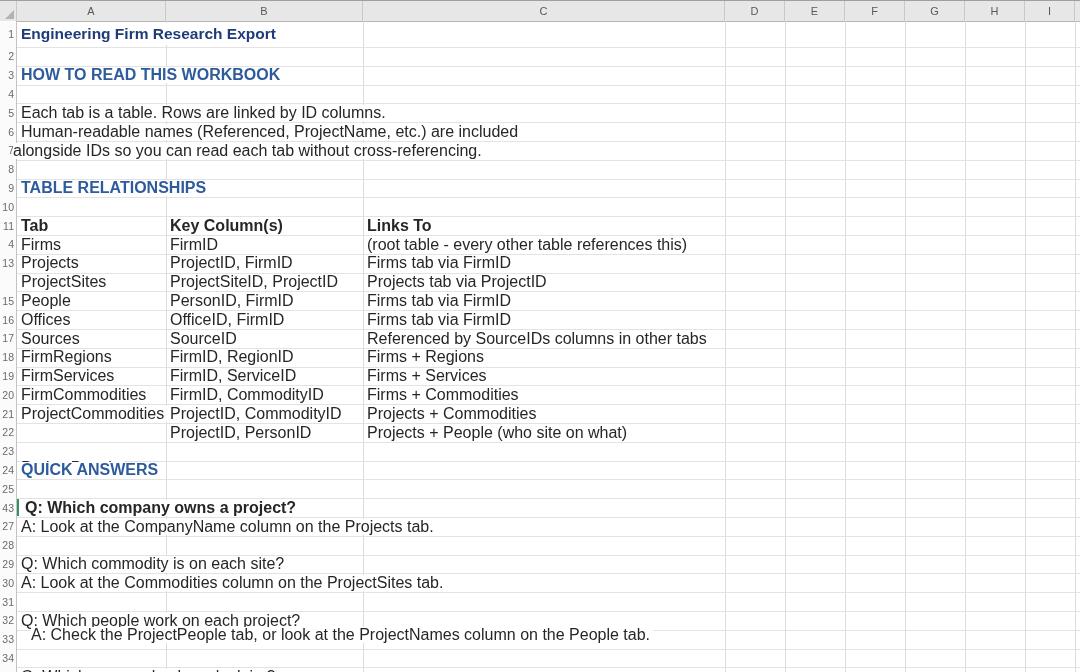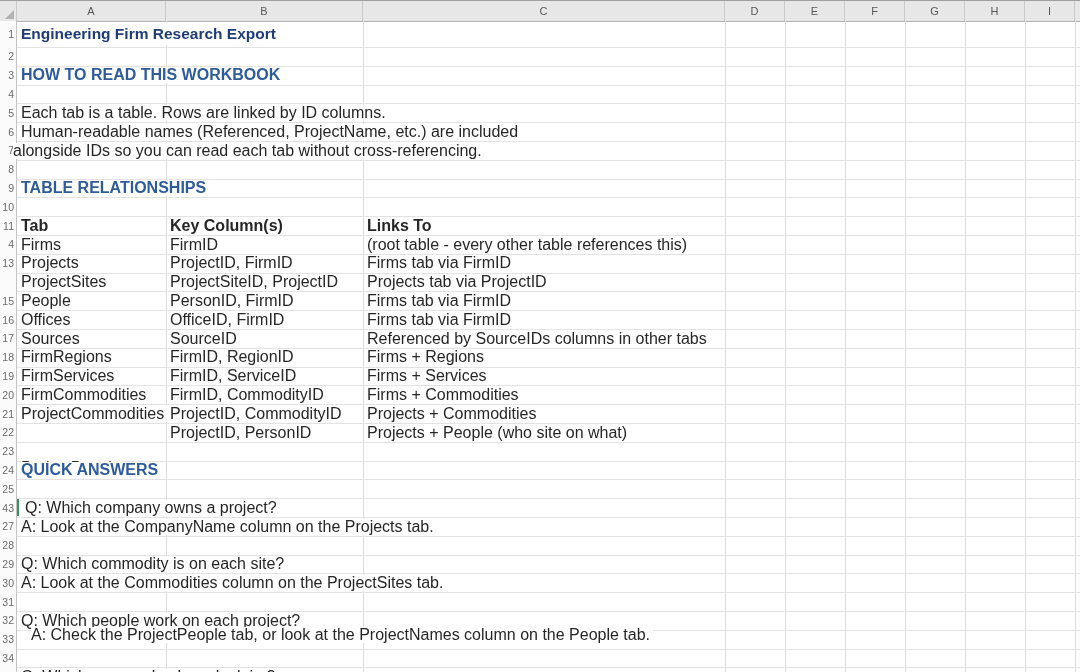--- a/index.html
+++ b/index.html
@@ -176,21 +176,21 @@
       <div class="cell-text st-body" style="left: 21px; top: 385.9px;">FirmCommodities</div>
       <div class="cell-text st-body" style="left: 170px; top: 385.9px;">FirmID, CommodityID</div>
       <div class="cell-text st-body" style="left: 367px; top: 385.9px;">Firms + Commodities</div>
       <div class="cell-text st-body" style="left: 21px; top: 404.7px;">ProjectCommodities</div>
       <div class="cell-text st-body" style="left: 170px; top: 404.7px;">ProjectID, CommodityID</div>
       <div class="cell-text st-body" style="left: 367px; top: 404.7px;">Projects + Commodities</div>
       <div class="cell-text st-body" style="left: 21px; top: 423.5px; margin-top: 35px;">ProjectPeople</div>
       <div class="cell-text st-body" style="left: 170px; top: 423.5px;">ProjectID, PersonID</div>
       <div class="cell-text st-body" style="left: 367px; top: 423.5px;">Projects + People (who site on what)</div>
       <div class="cell-text st-section" style="left: 21px; top: 461.1px;">QUICK ANSWERS</div>
-      <div class="cell-text st-body" style="left: 25px; top: 498.7px;">Q: Which company owns a project?</div>
+      <div class="cell-text st-body" style="left: 25px; top: 498.7px; font-weight: bold;">Q: Which company owns a project?</div>
       <div class="cell-text st-body" style="left: 21px; top: 517.5px;">A: Look at the CompanyName column on the Projects tab.</div>
       <div class="cell-text st-body" style="left: 21px; top: 555.1px;">Q: Which commodity is on each site?</div>
       <div class="cell-text st-body" style="left: 21px; top: 573.9px;">A: Look at the Commodities column on the ProjectSites tab.</div>
       <div class="cell-text st-body" style="left: 21px; top: 611.5px;">Q: Which people work on each project?</div>
       <div class="cell-text st-body" style="left: 21px; top: 626px; margin-left: 10px;">A: Check the ProjectPeople tab, or look at the ProjectNames column on the People tab.</div>
       <div class="cell-text st-body" style="left: 21px; top: 667.9px;">Q: Which sources back each claim?</div>
     </div>
   <div id="sel-indicator" style="left: 17px; top: 498.2px; height: 16.8px; background: rgb(53, 145, 95);"></div>
 </div>
 

